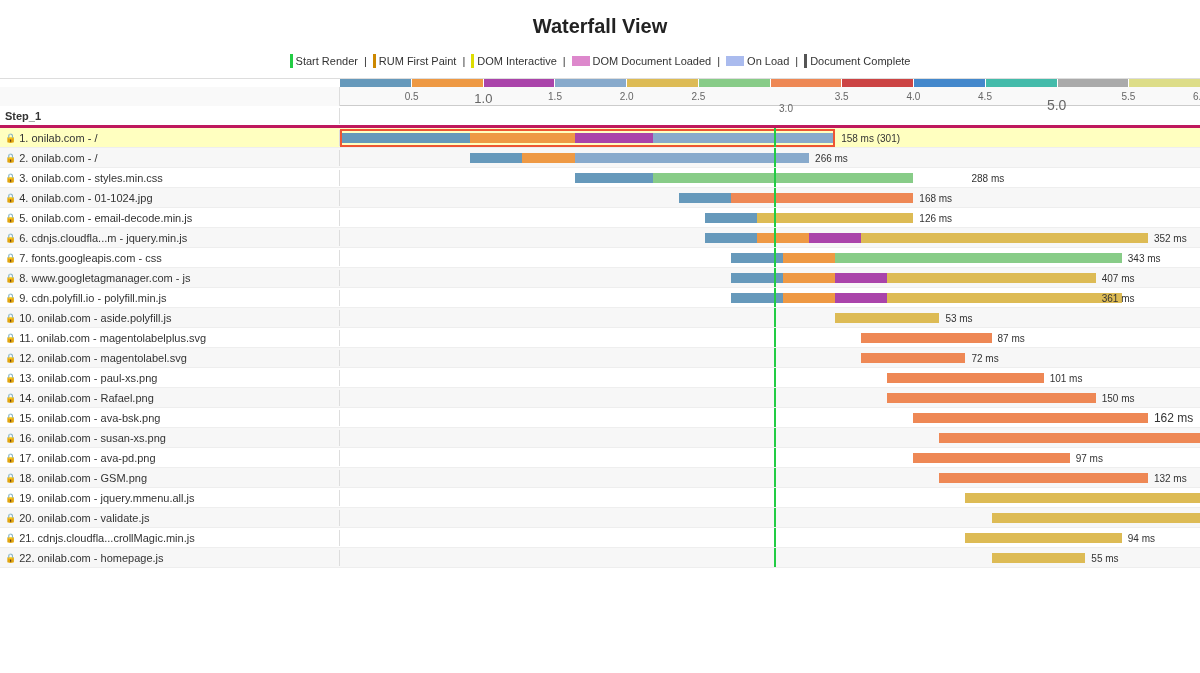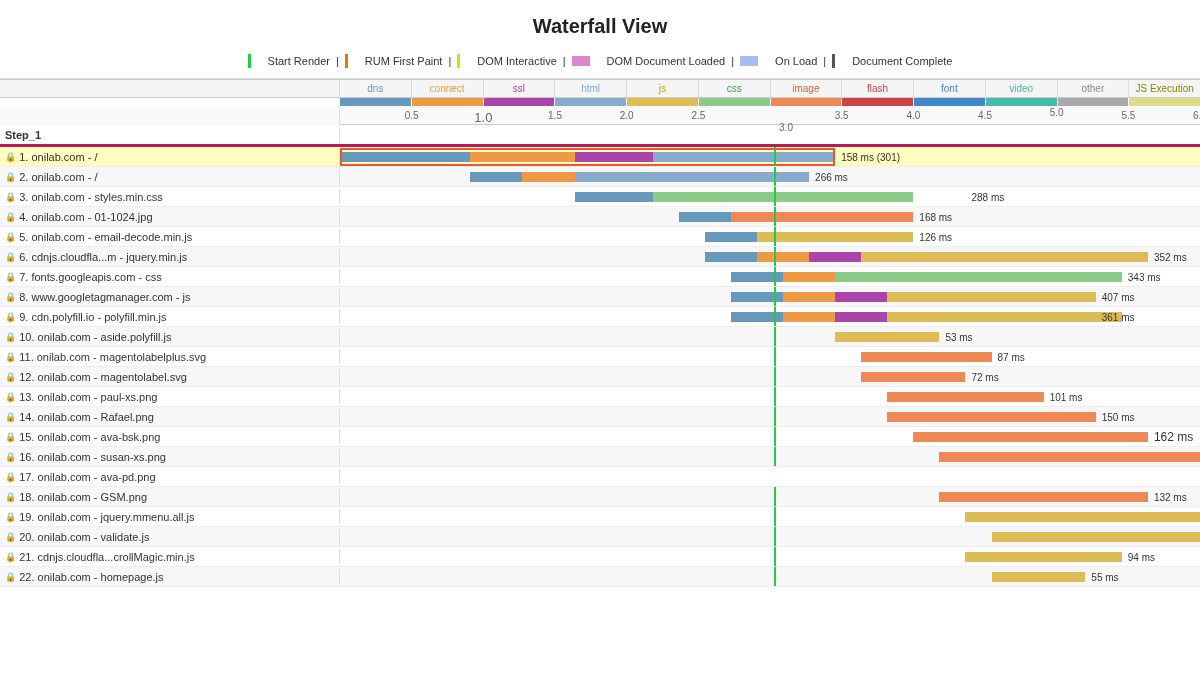--- a/index.html
+++ b/index.html
@@ -6,21 +6,21 @@
     body { font-family: Arial, sans-serif; font-size: 11px; background: #fff; color: #333; }
     
     h1 { text-align: center; font-size: 20px; font-weight: bold; padding: 15px 0 10px; color: #222; }
     
     .legend {
       display: flex; align-items: center; justify-content: center;
       gap: 6px; padding: 6px 0 10px; flex-wrap: wrap;
       border-bottom: 1px solid #ddd;
     }
     .legend-item {
-      display: flex; align-items: center; gap: 17px; font-size: 11px;
+      display: flex; align-items: center; gap: 3px; font-size: 11px;
     }
     .legend-bar {
       width: 3px; height: 14px;
     }
     .legend-block {
       width: 18px; height: 10px;
     }
     
     .waterfall-container { overflow-x: auto; }
     
@@ -120,37 +120,20 @@
   </div>
   <span>|</span>
   <div class="legend-item">
     <div class="legend-bar" style="background:#555555;"></div>
     <span>Document Complete</span>
   </div>
 </div>
 
 <div class="waterfall-container">
 
-  <div class="col-headers">
-    <div class="col-name"></div>
-    <div class="col-timeline">
-      <div class="col-type-cell" style="color:#6699bb;">dns</div>
-      <div class="col-type-cell" style="color:#ee9944;">connect</div>
-      <div class="col-type-cell" style="color:#aa44aa;">ssl</div>
-      <div class="col-type-cell" style="color:#88aacc;">html</div>
-      <div class="col-type-cell" style="color:#bbaa00;">js</div>
-      <div class="col-type-cell" style="color:#449944;">css</div>
-      <div class="col-type-cell" style="color:#cc6633;">image</div>
-      <div class="col-type-cell" style="color:#cc4444;">flash</div>
-      <div class="col-type-cell" style="color:#4488cc;">font</div>
-      <div class="col-type-cell" style="color:#44bbaa;">video</div>
-      <div class="col-type-cell" style="color:#888888;">other</div>
-      <div class="col-type-cell" style="color:#888800; border-right: none;">JS Execution</div>
-    </div>
-  </div>
 
   <div class="type-colors">
     <div style="width:340px;min-width:340px;"></div>
     <div style="flex:1;display:flex;">
       <div class="type-color-cell" style="background:#6699bb;"></div>
       <div class="type-color-cell" style="background:#ee9944;"></div>
       <div class="type-color-cell" style="background:#aa44aa;"></div>
       <div class="type-color-cell" style="background:#88aacc;"></div>
       <div class="type-color-cell" style="background:#ddbb55;"></div>
       <div class="type-color-cell" style="background:#88cc88;"></div>
@@ -170,21 +153,21 @@
       <div id="scale-bar" style="flex:1;position:relative;height:19px;background:#f9f9f9;border-bottom:1px solid #ccc;">
       <span class="scale-label" style="position: absolute; left: 8.33333%; transform: translateX(-50%); font-size: 10px; color: rgb(102, 102, 102); top: 4px;">0.5</span>
           <span class="scale-label" style="position: absolute; left: 16.6667%; transform: translateX(-50%); font-size: 13px; color: rgb(102, 102, 102); top: 4px;">1.0</span>
           <span class="scale-label" style="position: absolute; left: 25%; transform: translateX(-50%); font-size: 10px; color: rgb(102, 102, 102); top: 4px;">1.5</span>
           <span class="scale-label" style="position: absolute; left: 33.3333%; transform: translateX(-50%); font-size: 10px; color: rgb(102, 102, 102); top: 4px;">2.0</span>
           <span class="scale-label" style="position: absolute; left: 41.6667%; transform: translateX(-50%); font-size: 10px; color: rgb(102, 102, 102); top: 4px;">2.5</span>
           <span class="scale-label" style="position: absolute; left: 50%; transform: translateX(-50%); font-size: 10px; color: rgb(102, 102, 102); top: 16px; margin-left: 16px;">3.0</span>
           <span class="scale-label" style="position: absolute; left: 58.3333%; transform: translateX(-50%); font-size: 10px; color: rgb(102, 102, 102); top: 4px;">3.5</span>
           <span class="scale-label" style="position: absolute; left: 66.6667%; transform: translateX(-50%); font-size: 10px; color: rgb(102, 102, 102); top: 4px;">4.0</span>
           <span class="scale-label" style="position: absolute; left: 75%; transform: translateX(-50%); font-size: 10px; color: rgb(102, 102, 102); top: 4px;">4.5</span>
-          <span class="scale-label" style="position: absolute; left: 83.3333%; transform: translateX(-50%); font-size: 10px; color: rgb(102, 102, 102); top: 1px;">5.0</span>
+          <span class="scale-label" style="position: absolute; left: 83.3333%; transform: translateX(-50%); font-size: 14px; color: rgb(102, 102, 102); top: 10px;">5.0</span>
           <span class="scale-label" style="position: absolute; left: 91.6667%; transform: translateX(-50%); font-size: 10px; color: rgb(102, 102, 102); top: 4px;">5.5</span>
           <span class="scale-label" style="position: absolute; left: 100%; transform: translateX(-50%); font-size: 10px; color: rgb(102, 102, 102); top: 4px;">6.0</span>
         </div>
     </div>
 
     <div class="step-row">
       <div class="step-label">Step_1</div>
       <div class="step-chart"></div>
     </div>
 
@@ -382,20 +365,25 @@
           <div class="row-chart" style="position: relative;">
             <div class="bar-segment" style="position: absolute; left: 69.697%; width: 30.303%; top: 50%; transform: translateY(-50%); height: 10px; background: rgb(238, 136, 85);"></div>
             <div style="position: absolute; left: 50.4848%; top: 0px; bottom: 0px; width: 2px; background: rgb(34, 204, 68); pointer-events: none; z-index: 5;"></div>
           </div>
         </div>
         <div class="row">
           <div class="row-name">
             <span class="lock-icon" style="font-size: 9px;">🔒</span>
             <span>17. onilab.com - ava-pd.png</span>
           </div>
+          <div class="row-chart" style="position: relative;">
+            <div class="bar-segment" style="position: absolute; left: 66.6667%; width: 18.1818%; top: 50%; transform: translateY(-50%); height: 10px; background: rgb(238, 136, 85);"></div>
+            <span class="bar-label" style="position: absolute; left: 84.8485%; top: 50%; transform: translateY(-50%); font-size: 10px; color: rgb(51, 51, 51); white-space: nowrap; padding-left: 3px;">97 ms</span>
+            <div style="position: absolute; left: 50.4848%; top: 0px; bottom: 0px; width: 2px; background: rgb(34, 204, 68); pointer-events: none; z-index: 5;"></div>
+          </div>
         </div>
         <div class="row">
           <div class="row-name">
             <span class="lock-icon" style="font-size: 9px;">🔒</span>
             <span>18. onilab.com - GSM.png</span>
           </div>
           <div class="row-chart" style="position: relative;">
             <div class="bar-segment" style="position: absolute; left: 69.697%; width: 24.2424%; top: 50%; transform: translateY(-50%); height: 10px; background: rgb(238, 136, 85);"></div>
             <span class="bar-label" style="position: absolute; left: 93.9394%; top: 50%; transform: translateY(-50%); font-size: 10px; color: rgb(51, 51, 51); white-space: nowrap; padding-left: 3px;">132 ms</span>
             <div style="position: absolute; left: 50.4848%; top: 0px; bottom: 0px; width: 2px; background: rgb(34, 204, 68); pointer-events: none; z-index: 5;"></div>

